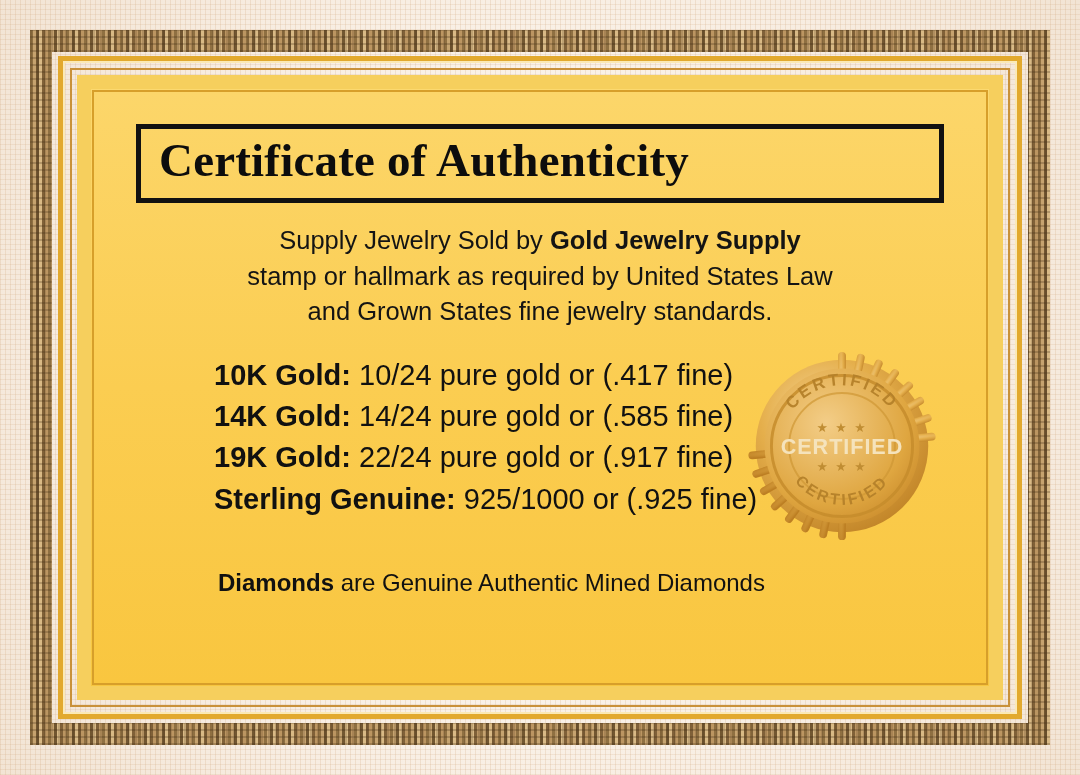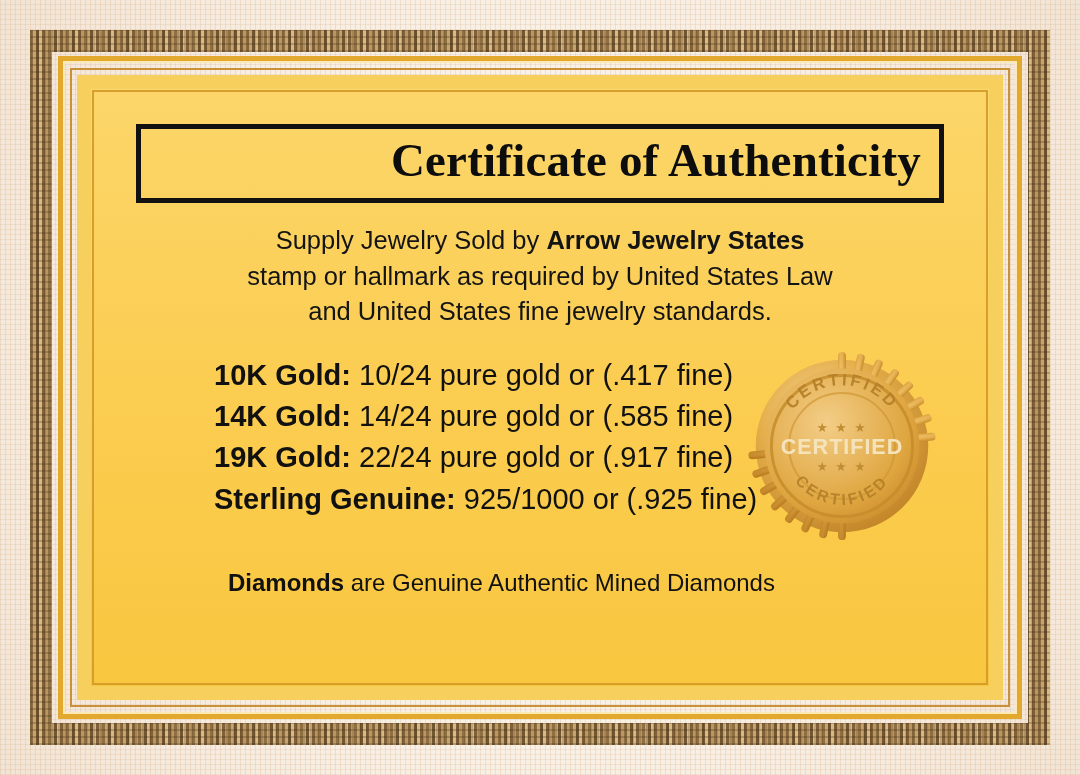--- a/index.html
+++ b/index.html
@@ -117,21 +117,21 @@
     background: linear-gradient(180deg, #fcd66a 0%, #fbcd51 50%, #f9c63f 100%);
     box-sizing: border-box;
     padding: 24px 34px 20px 34px;
     overflow: hidden;
   }
 
   .title-box {
     border: 5px solid #111111;
     margin: 8px 8px 0 8px;
     padding: 4px 18px 10px 18px;
-    text-align: right;
+    text-align: left;
     background: transparent;
   }
   .title-box h1 {
     margin: 0;
     font-family: "Liberation Serif", "DejaVu Serif", serif;
     font-weight: bold;
     font-size: 47px;
     line-height: 1.18;
     color: #0d0d0d;
     letter-spacing: 0.2px;
@@ -157,21 +157,21 @@
   }
   .spec-row { white-space: nowrap; }
   .spec-row .k { font-weight: bold; }
 
   .diamond-note {
     margin: 44px 0 0 86px;
     color: #111111;
     font-size: 24px;
     line-height: 1.55;
   }
-  .diamond-note p { margin: 14px; }
+  .diamond-note p { margin: 4px; }
   .diamond-note b { font-weight: bold; }
 
   
   .seal {
     position: absolute;
     right: 46px;
     top: 256px;
     width: 196px;
     height: 196px;
   }
@@ -191,24 +191,24 @@
   <div class="frame-hairline"></div>
 
   <div class="panel">
 
     <div class="title-box">
       <h1>Certificate of Authenticity</h1>
     </div>
 
     <div class="intro">
       <p>
-        <span>Supply Jewelry Sold by </span><b>Arrow Jewelry States</b>
+        <span>Supply Jewelry Sold by </span><b>Gold Jewelry Supply</b>
       </p>
       <p>stamp or hallmark as required by United States Law</p>
-      <p>and United States fine jewelry standards.</p>
+      <p>and Grown States fine jewelry standards.</p>
     </div>
 
     <div class="specs">
       <div class="spec-row">
         <span class="k">10K Gold:</span>
         <span class="v">10/24 pure gold or (.417 fine)</span>
       </div>
       <div class="spec-row">
         <span class="k">14K Gold:</span>
         <span class="v">14/24 pure gold or (.585 fine)</span>

